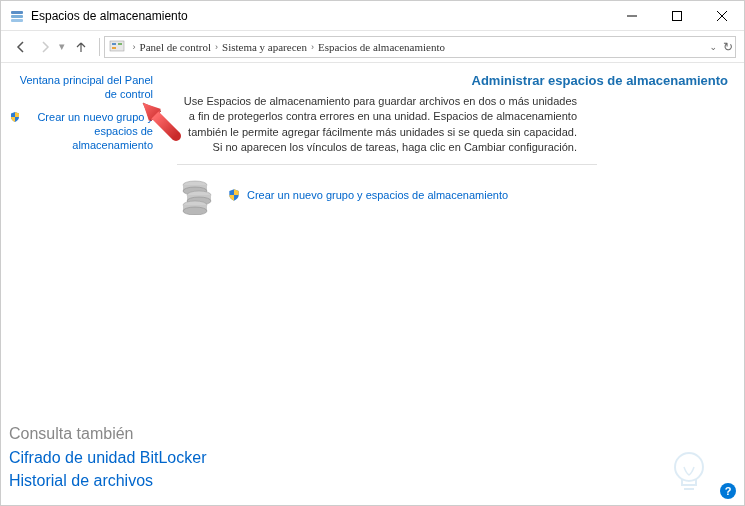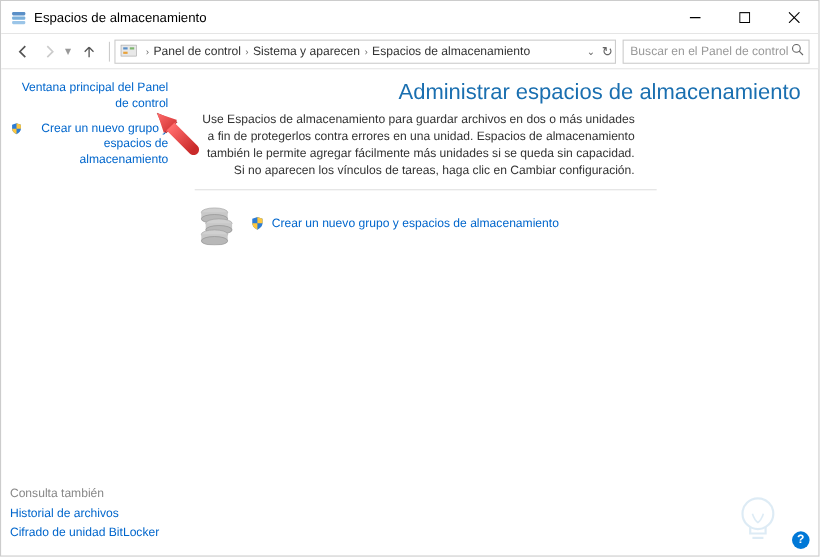--- a/index.html
+++ b/index.html
@@ -12,45 +12,45 @@
     .titlebar-btn { width: 45px; height: 29px; display: flex; align-items: center; justify-content: center; cursor: pointer; }
     
     .navbar { height: 32px; background: #fff; display: flex; align-items: center; padding: 0 8px; border-bottom: 1px solid #e5e5e5; }
     .nav-arrow { width: 24px; height: 24px; display: flex; align-items: center; justify-content: center; color: #666; cursor: pointer; }
     .nav-arrow.disabled { color: #ccc; cursor: default; }
     .nav-sep { color: #999; margin: 0 2px; font-size: 11px; }
     .nav-up { width: 20px; height: 20px; display: flex; align-items: center; justify-content: center; color: #666; cursor: pointer; margin: 0 4px; }
     .addr-divider { width: 1px; height: 18px; background: #ccc; margin: 0 4px; }
     .breadcrumb { flex: 1; display: flex; align-items: center; border: 1px solid #ccc; height: 22px; padding: 0 4px; font-size: 11px; color: #333; }
     .breadcrumb-icon { width: 16px; height: 16px; margin-right: 4px; }
-    .bc-item { cursor: pointer; }
+    .bc-item { cursor: pointer; font-family: Liberation Serif, serif; }
     .bc-chevron { padding: 0 4px; color: #666; font-size: 9px; }
     .refresh-btn { position: absolute; right: 2px; color: #666; font-size: 12px; cursor: pointer; }
     .dropdown-btn { position: absolute; right: 18px; color: #666; font-size: 9px; cursor: pointer; }
     .search-box { width: 170px; height: 22px; border: 1px solid #ccc; margin-left: 6px; padding: 0 6px; font-size: 11px; color: #999; display: flex; align-items: center; position: relative; }
     .search-icon { position: absolute; right: 4px; color: #666; font-size: 11px; }
     
     .content-area { display: flex; height: calc(506px - 62px); text-align: right; }
     
     .sidebar { width: 160px; padding: 10px 8px; font-size: 11px; }
     .sidebar-link { color: #0066cc; cursor: pointer; margin-bottom: 8px; line-height: 1.3; }
     .sidebar-link.with-shield { display: flex; align-items: flex-start; gap: 4px; }
     .shield-small { flex-shrink: 0; margin-top: 1px; }
     
     .main-panel { flex: 1; padding: 10px 16px; }
-    .main-title { font-size: 20px; color: #1a6fb0; font-weight: normal; margin-bottom: 6px; }
+    .main-title { font-size: 13px; color: #1a6fb0; font-weight: bold; margin-bottom: 6px; }
     .main-desc { font-size: 11px; color: #333; line-height: 1.4; max-width: 400px; margin-bottom: 8px; }
     .divider { height: 1px; background: #e0e0e0; margin: 6px 0 10px 0; max-width: 420px; }
     .action-row { display: flex; align-items: center; gap: 10px; }
     .drives-icon { width: 40px; height: 40px; }
     .action-link { display: flex; align-items: center; gap: 6px; font-size: 11px; color: #0066cc; cursor: pointer; }
     
     .arrow-annotation { position: absolute; left: 140px; top: 100px; pointer-events: none; }
     
-    .bottom-links { position: absolute; bottom: 10px; left: 8px; font-size: 11px; }
+    .bottom-links { position: absolute; bottom: 10px; left: 8px; font-size: 16px; }
     .bottom-heading { color: #888; margin-bottom: 6px; }
     .bottom-link { color: #0066cc; cursor: pointer; margin-bottom: 5px; }
     
     .help-icon { position: absolute; bottom: 6px; right: 8px; width: 16px; height: 16px; background: #0078d7; color: #fff; border-radius: 50%; display: flex; align-items: center; justify-content: center; font-size: 11px; font-weight: bold; cursor: pointer; }
     
     .lightbulb { position: absolute; bottom: 8px; right: 30px; opacity: 0.25; }
   </style>
 </head>
 <body>
 
@@ -108,29 +108,20 @@
     </svg>
     <span class="bc-chevron">›</span>
     <span class="bc-item">Panel de control</span>
     <span class="bc-chevron">›</span>
     <span class="bc-item">Sistema y aparecen</span>
     <span class="bc-chevron">›</span>
     <span class="bc-item">Espacios de almacenamiento</span>
     <span class="dropdown-btn">⌄</span>
     <span class="refresh-btn">↻</span>
   </div>
-  <div class="search-box">
-    <span>Buscar en el Panel de control</span>
-    <span class="search-icon">
-      <svg width="12" height="12" viewBox="0 0 12 12">
-          <circle cx="5" cy="5" r="3.5" fill="none" stroke="#666" stroke-width="1"></circle>
-          <line x1="7.5" y1="7.5" x2="11" y2="11" stroke="#666" stroke-width="1"></line>
-        </svg>
-    </span>
-  </div>
 </div>
 
 <div class="content-area">
 
   <div class="sidebar">
     <div class="sidebar-link">Ventana principal del Panel de control</div>
     <div class="sidebar-link with-shield">
       <svg class="shield-small" width="12" height="12" viewBox="0 0 12 12">
         <path d="M6 1 L10 2.5 L10 6 Q10 9 6 11 Q2 9 2 6 L2 2.5 Z" fill="#2c7cd4"></path>
         <path d="M6 1 L10 2.5 L10 6 L6 6 Z" fill="#ffc83d"></path>
@@ -175,22 +166,22 @@
       <stop offset="100%" stop-color="#c92a2a"></stop>
     </linearGradient>
   </defs>
   <path d="M 35 35 L 15 15 L 20 10 L 2 2 L 10 20 L 15 15 Z" fill="url(#arrowGrad)" stroke="#8b0000" stroke-width="0.5"></path>
   <path d="M 35 35 L 15 15" stroke="url(#arrowGrad)" stroke-width="10" stroke-linecap="round"></path>
   <path d="M 2 2 L 20 8 L 14 14 L 8 20 Z" fill="url(#arrowGrad)"></path>
 </svg>
 
 <div class="bottom-links">
   <div class="bottom-heading">Consulta también</div>
+  <div class="bottom-link">Cifrado de unidad BitLocker</div>
   <div class="bottom-link">Historial de archivos</div>
-  <div class="bottom-link">Cifrado de unidad BitLocker</div>
 </div>
 
 <div class="help-icon">?</div>
 
 <svg class="lightbulb" width="50" height="50" viewBox="0 0 50 50">
   <circle cx="25" cy="20" r="14" fill="none" stroke="#7db3d8" stroke-width="2"></circle>
   <path d="M18 32 L18 38 L32 38 L32 32" fill="none" stroke="#7db3d8" stroke-width="2"></path>
   <line x1="20" y1="42" x2="30" y2="42" stroke="#7db3d8" stroke-width="2"></line>
   <path d="M20 20 Q22 26 25 28 Q28 26 30 20" fill="none" stroke="#7db3d8" stroke-width="1.5"></path>
 </svg>

